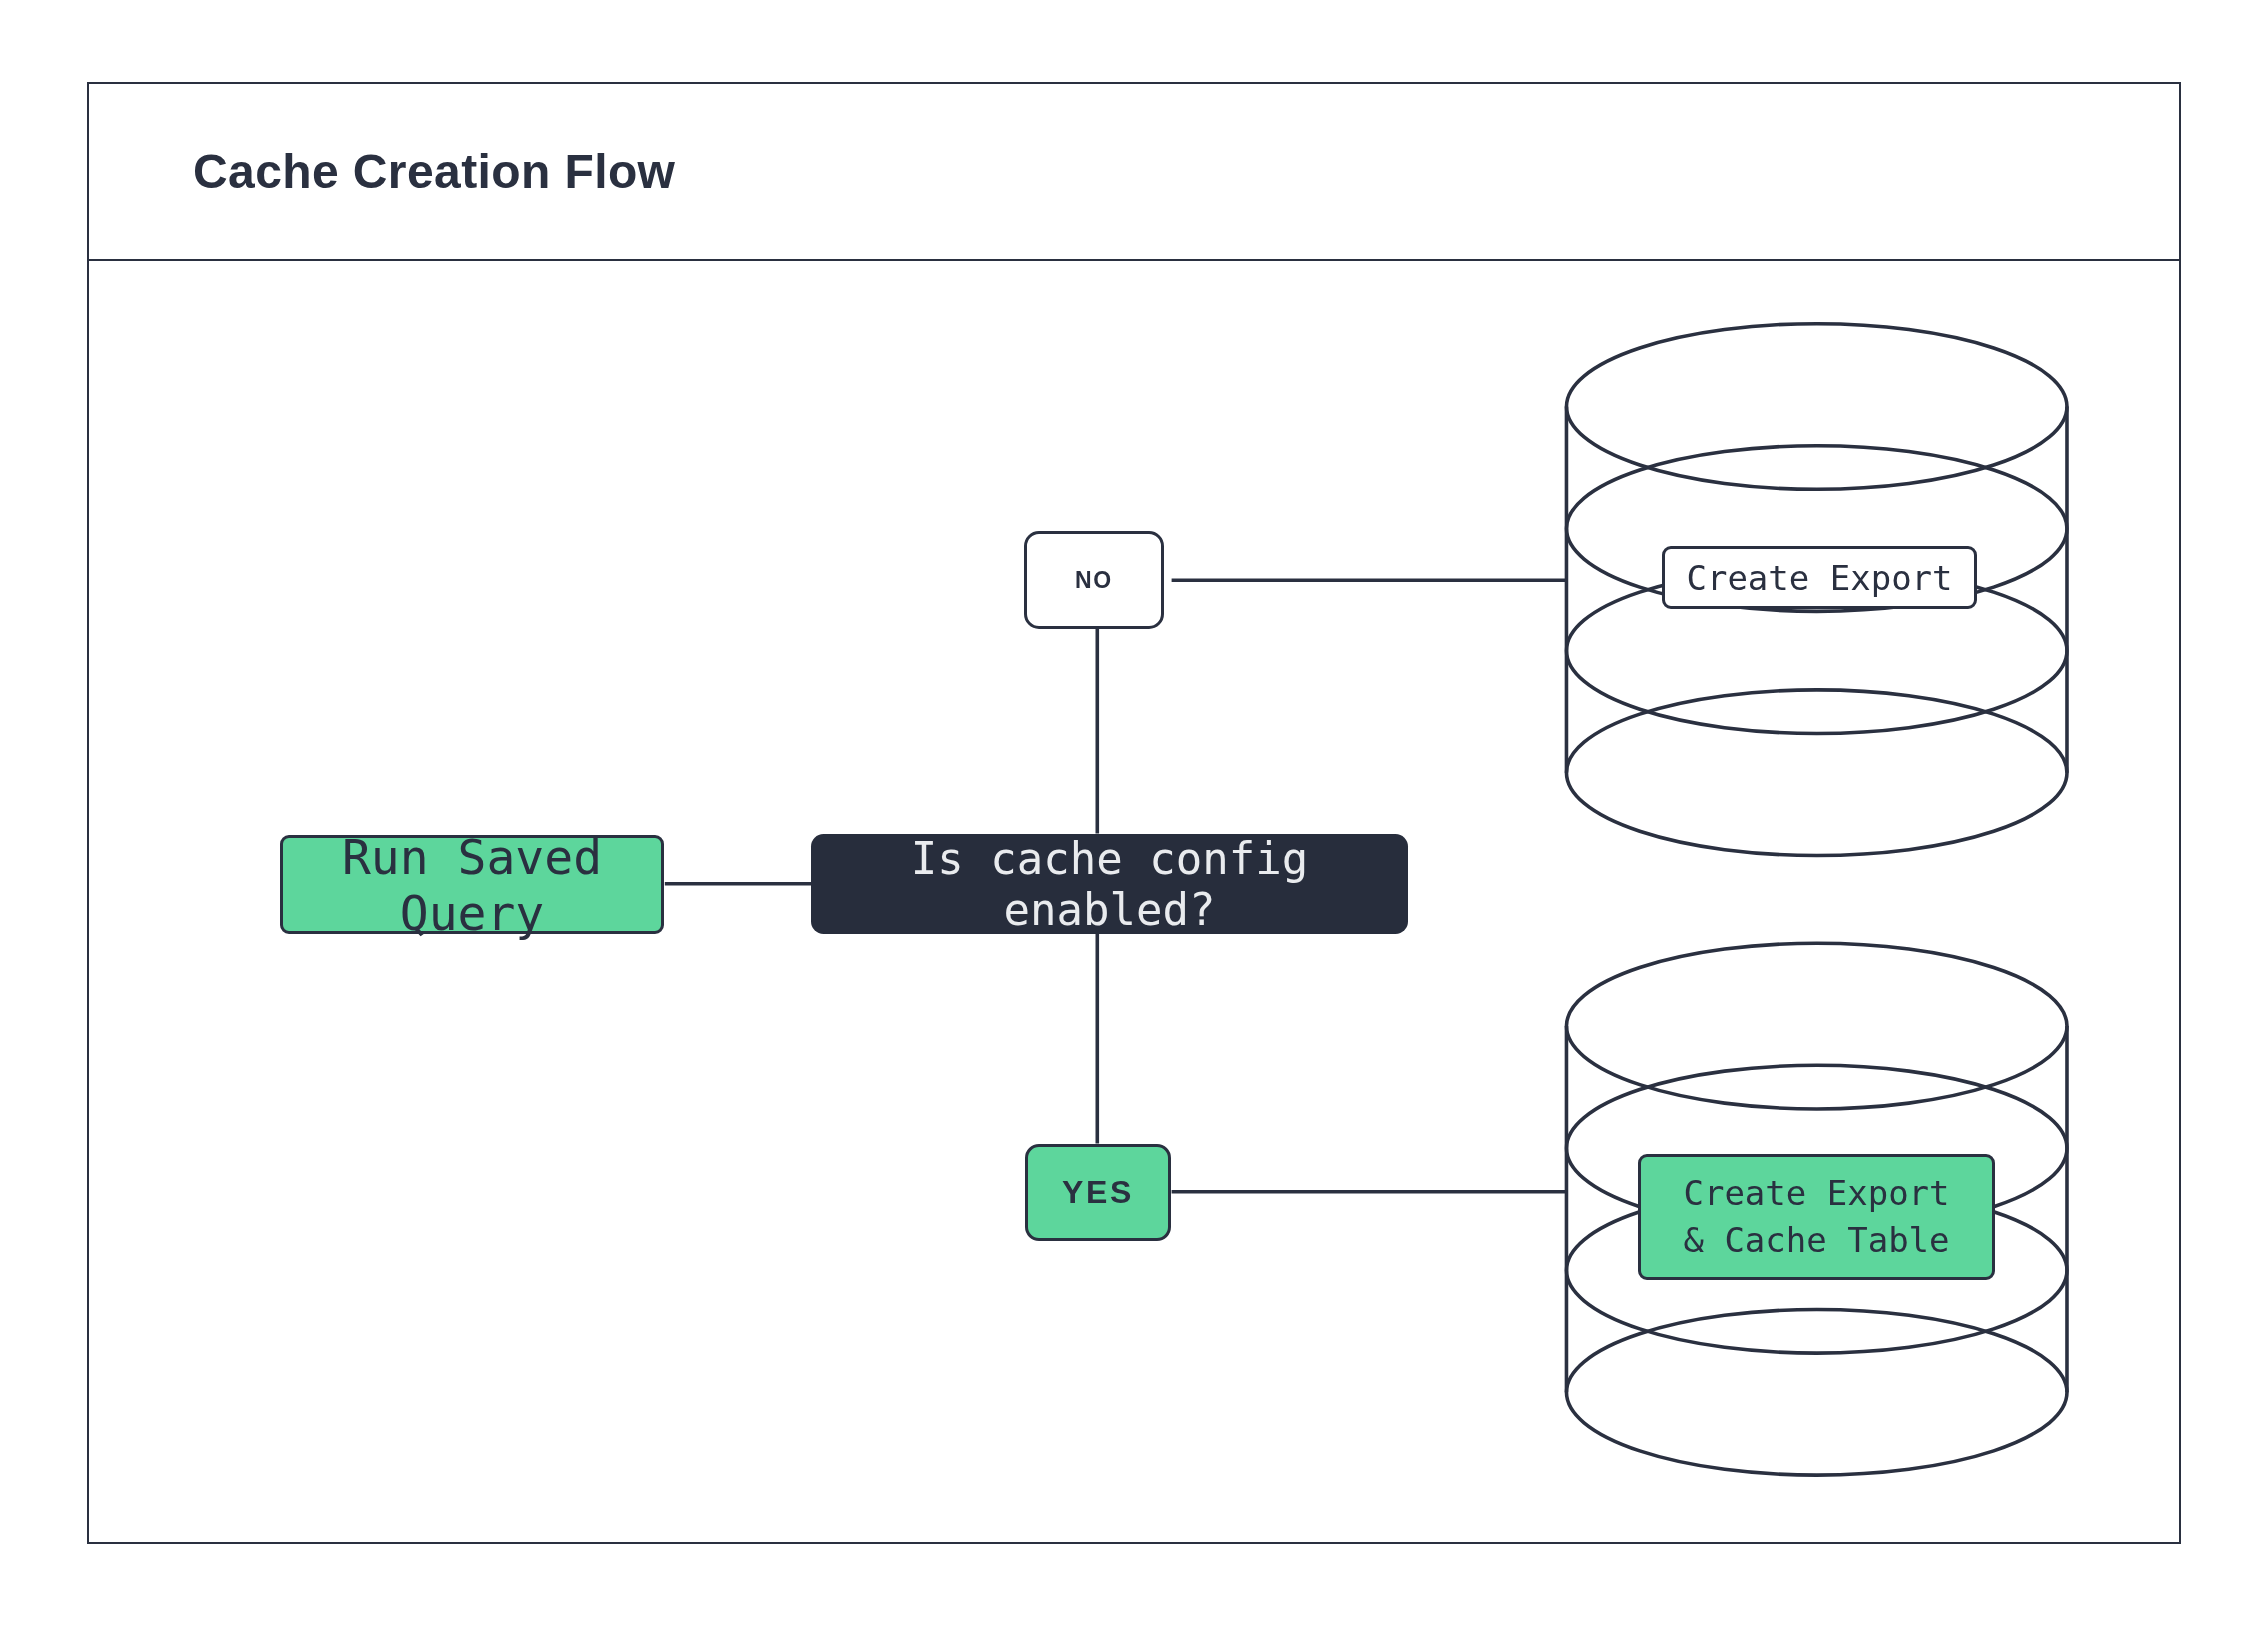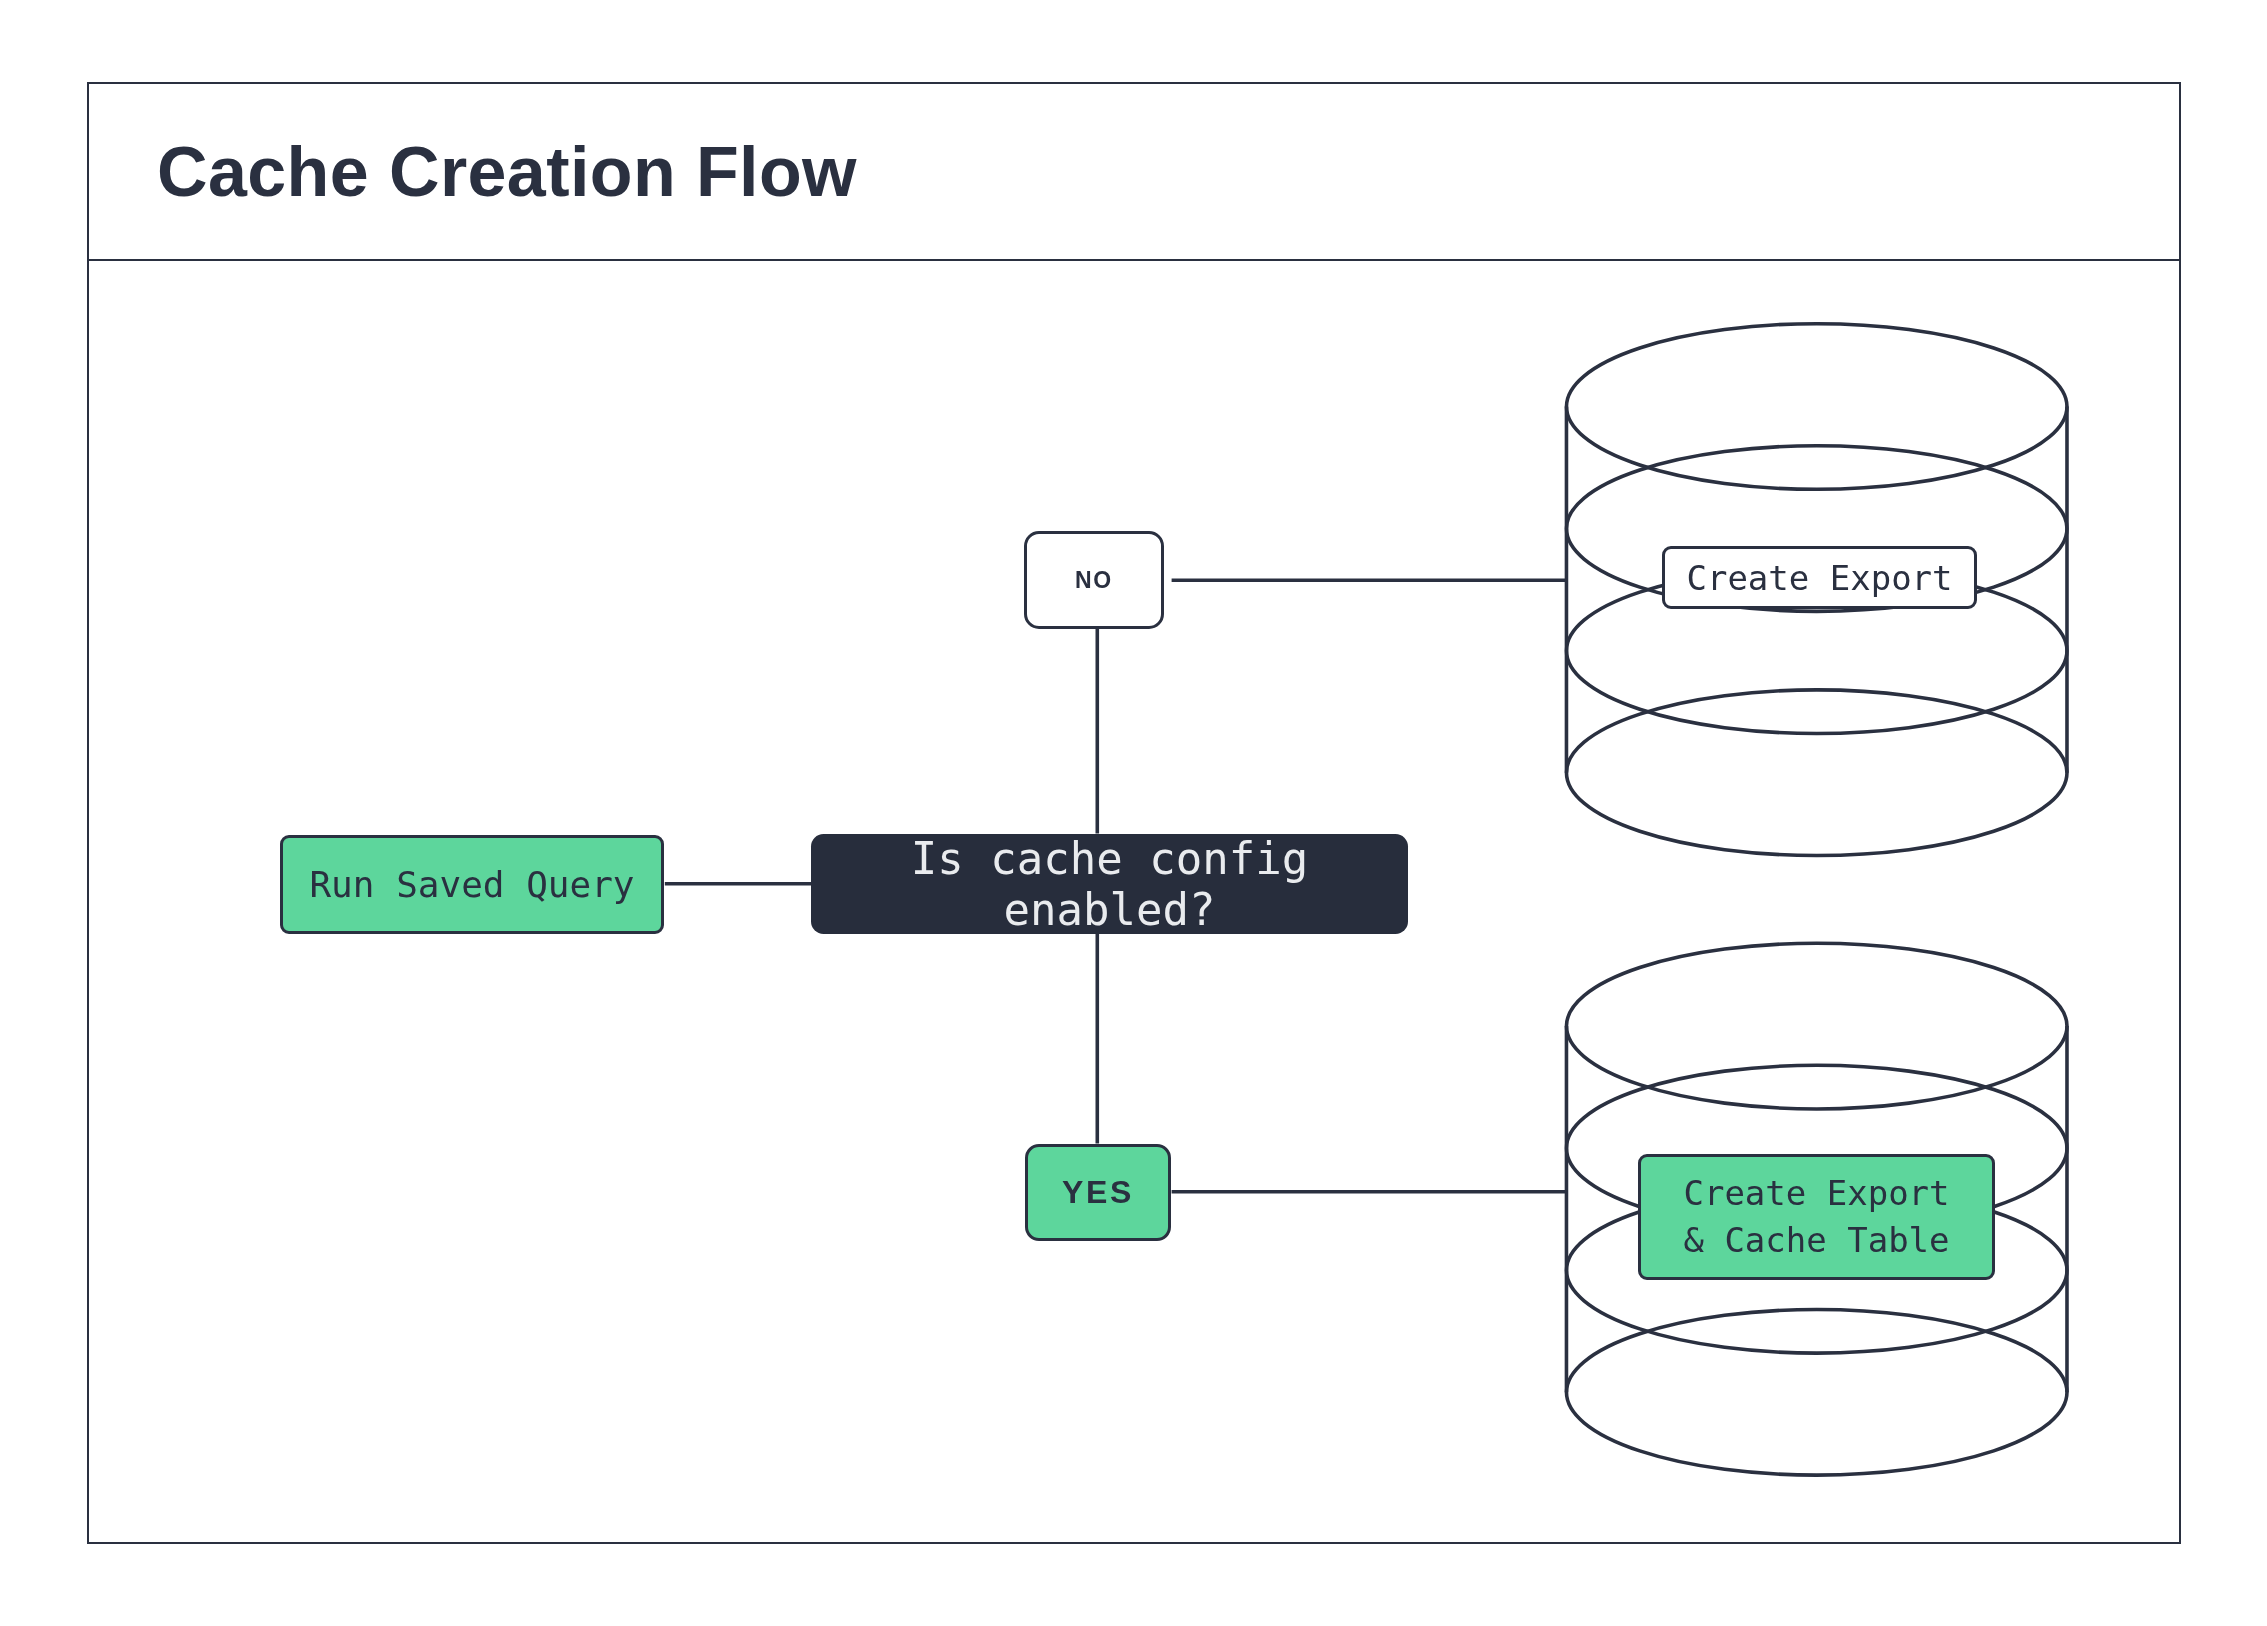--- a/index.html
+++ b/index.html
@@ -26,22 +26,22 @@
   }
   .titlebar {
     position: absolute;
     left: 87px; top: 82px;
     width: 2094px; height: 179px;
     border: 2.7px solid var(--ink);
     display: flex;
     align-items: center;
   }
   .title {
-    margin-left: 68px;
-    font-size: 70px;
+    margin-left: 104px;
+    font-size: 48px;
     font-weight: 700;
     color: var(--ink);
     letter-spacing: 0.4px;
   }
   svg.wires {
     position: absolute;
     left: 0; top: 0;
     width: 2268px; height: 1626px;
     pointer-events: none;
   }
@@ -54,21 +54,21 @@
     justify-content: center;
     text-align: center;
     color: var(--ink);
   }
   .mono { font-family: "DejaVu Sans Mono", monospace; }
   .node-start {
     left: 280px; top: 835px; width: 384px; height: 99px;
     background: var(--green);
     border: 3.6px solid var(--ink);
     border-radius: 9px;
-    font-size: 36px;
+    font-size: 48px;
   }
   .node-decision {
     left: 811px; top: 834px; width: 597px; height: 100px;
     background: var(--dark);
     border-radius: 12.5px;
     color: var(--light-text);
     font-size: 44px;
   }
   .node-no {
     left: 1024px; top: 531px; width: 140px; height: 98px;

